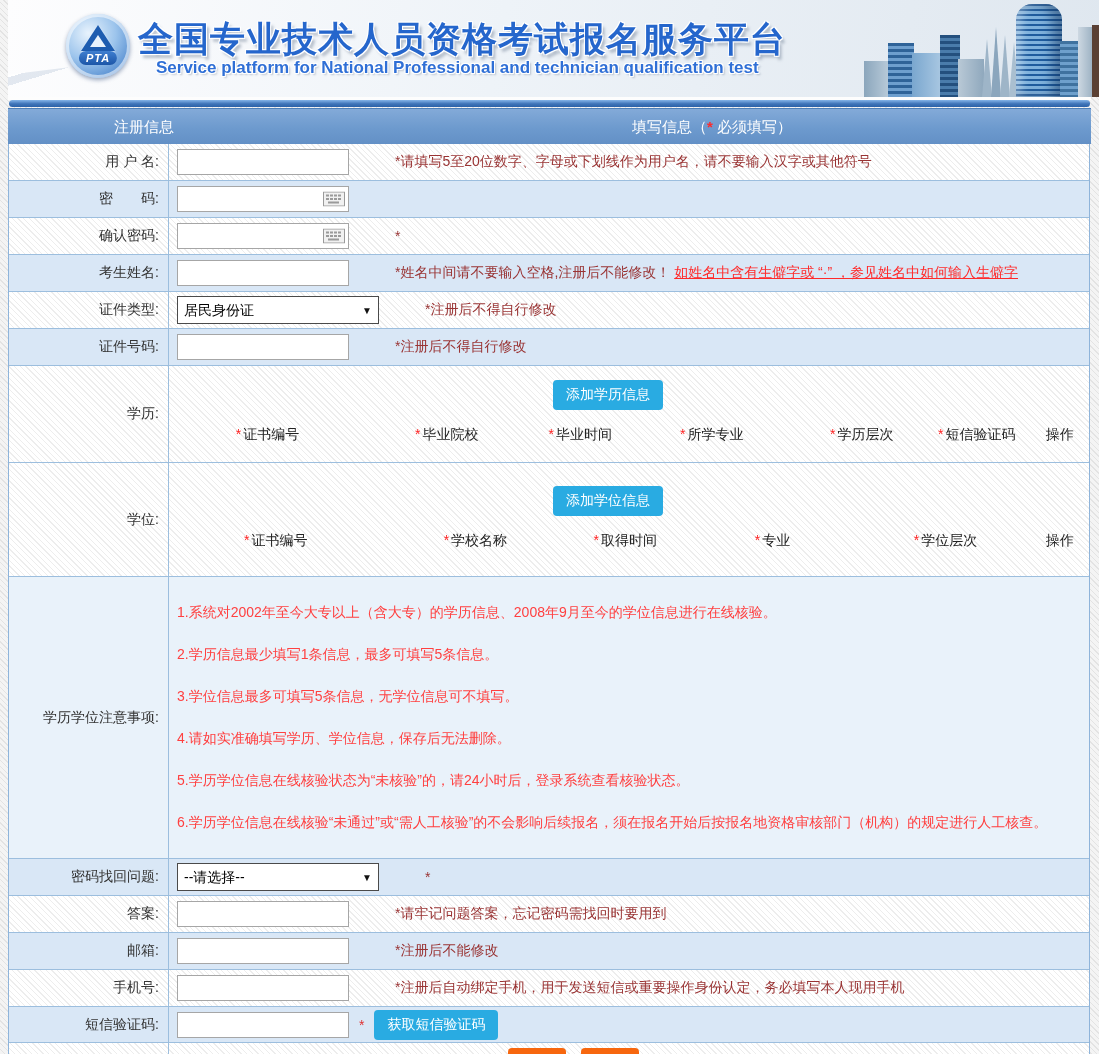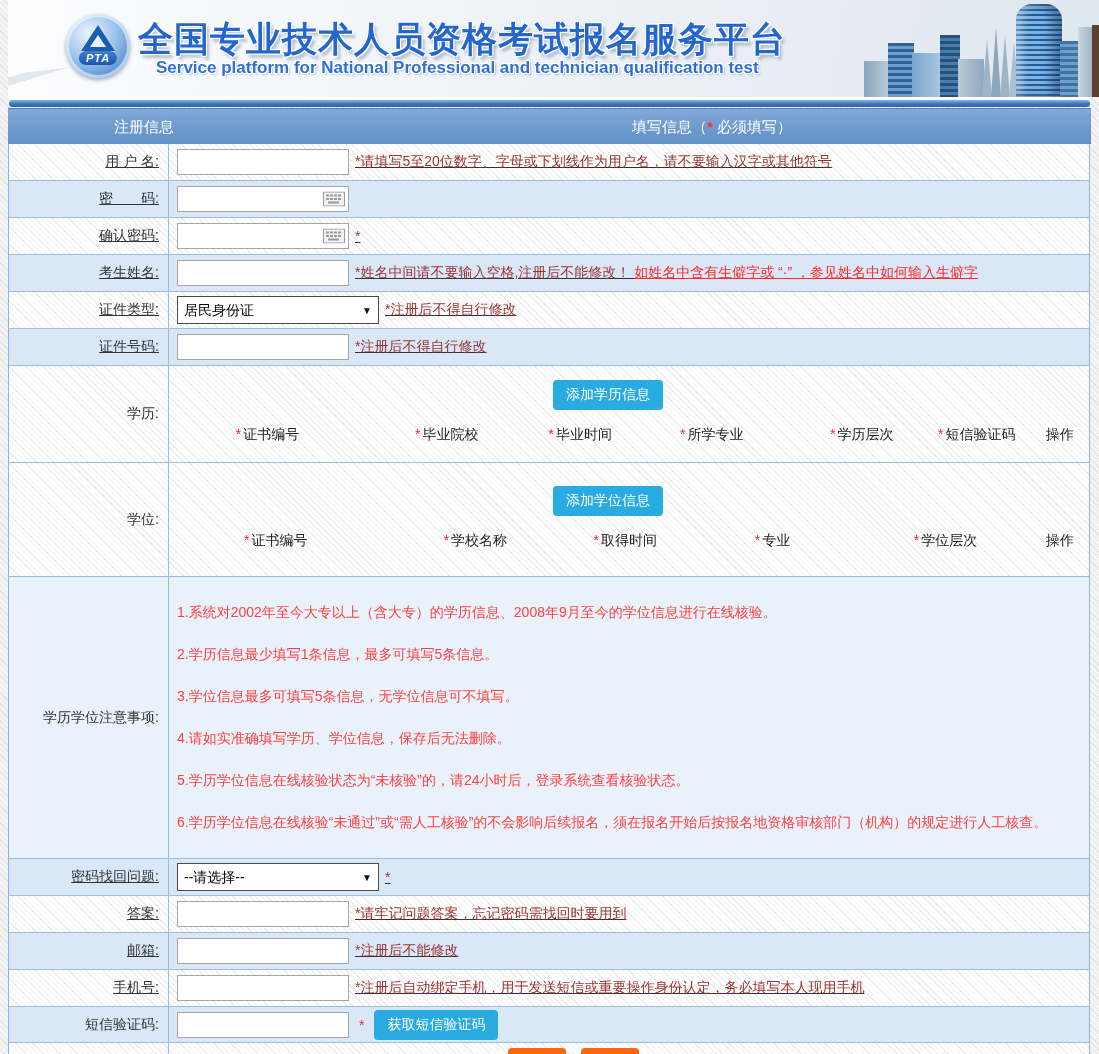--- a/index.html
+++ b/index.html
@@ -47,31 +47,31 @@
   
   .tbl { margin:0 9px 0 8px; border-left:1px solid #8fb4da; border-right:1px solid #8fb4da; }
   .row { display:flex; border-bottom:1px solid #9cbede; }
   .bg-hatch { background: repeating-linear-gradient(45deg,#ffffff 0 3px,#ededed 3px 4px); }
   .bg-blue  { background:#d9e7f6; }
   .bg-pale  { background:#e9f2fa; }
   .lab { width:160px; flex:0 0 160px; border-right:1px solid #9cbede;
     display:flex; align-items:center; justify-content:flex-end; padding-right:9px;
     color:#333; white-space:pre; }
   .val { flex:1; display:flex; align-items:center; padding-left:8px; gap:6px; min-width:0; }
-  .h37 { min-height:37px;text-decoration:underline; }
+  .h37 { min-height:37px; }
   input.txt { width:172px; height:26px; border:1px solid #a6a6a6; background:#fff; padding:0 5px; font-size:14px; }
   .kwrap { position:relative; display:inline-block; }
   .kwrap input.txt { padding-right:30px; }
   .kbd { position:absolute; right:4px; top:50%; transform:translateY(-50%); line-height:0; }
   .selwrap { position:relative; width:202px; }
   select.sel { width:100%; height:28px; border:1px solid #4a4a4a; background:#fff; font-size:14px;
     appearance:none; -webkit-appearance:none; -moz-appearance:none; padding:0 22px 0 6px; border-radius:0; }
   .selwrap .arr { position:absolute; right:7px; top:50%; transform:translateY(-50%);
     font-size:10px; color:#111; pointer-events:none; }
-  .hint { color:#993333; }
+  .hint { color:#993333;margin-left:40px; }
   .hint .rlink { color:#ff2a2a; text-decoration:underline; cursor:pointer;text-align:center; }
   .btn-blue { background:#29abe2; color:#fff; border:none; border-radius:4px;
     height:30px; padding:0 13px; font-size:14px; cursor:pointer; }
   .btn-orange { background:#f7670e; color:#fff; border:none; border-radius:4px;
     height:29px; padding:0 14px; font-size:15px; cursor:pointer; }
   
   .bigcell { flex-direction:column; align-items:stretch; justify-content:center; padding:0; gap:0; }
   .addline { margin:14px 0 16px 338px;padding-left:46px; }
   .hdrline { position:relative; height:22px; margin-bottom:14px; }
   .hdrline .h { position:absolute; transform:translateX(-50%); white-space:nowrap; color:#222; }

